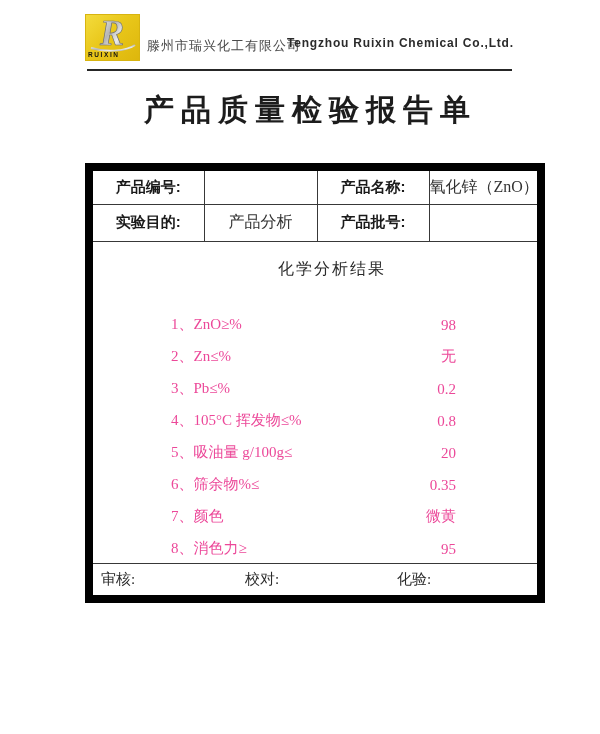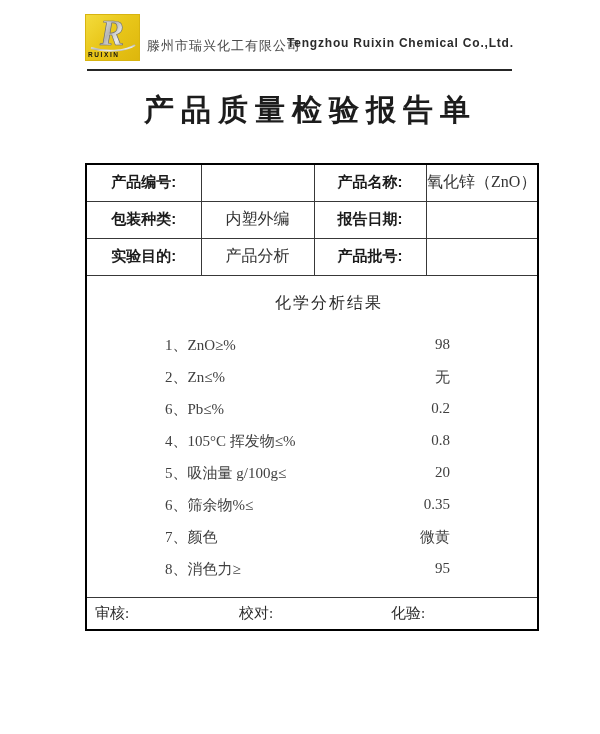--- a/index.html
+++ b/index.html
@@ -41,21 +41,21 @@
     position:absolute;left:7px;top:90px;width:600px;margin:0;
     text-align:center;
     font-family:"Liberation Sans", sans-serif;
     font-size:30px;font-weight:700;color:#1c1c1c;
     letter-spacing:7px;text-indent:7px;white-space:nowrap;
   }
   
   table.report{
     position:absolute;left:85px;top:163px;
     width:452px;border-collapse:collapse;table-layout:fixed;
-    border:2px solid #000000;
+    border:8px solid #000000;
   }
   table.report td, table.report th{
     border:1px solid #383838;
     padding:0;overflow:hidden;
   }
   tr.info-row{height:37px;}
   th.f-label{
     font-family:"Liberation Sans", sans-serif;
     font-size:15px;font-weight:bold;color:#1b1b1b;
     text-align:center;vertical-align:middle;white-space:nowrap;
@@ -71,23 +71,23 @@
   }
   .analysis-heading{
     margin-top:16px;
     text-align:center;
     font-size:16px;letter-spacing:2px;color:#2b2b2b;
     line-height:22px;
     padding-left:34px;
   }
   .analysis-items{margin-top:22px;}
   .analysis-item{
-    display:flex;justify-content:space-between;align-items:flex-start;
+    display:flex;justify-content:space-between;align-items:flex-end;
     margin-left:78px;width:285px;height:32px;
-    font-size:15px;color:#404040;
+    font-size:15px;color:#ec4899;
   }
   .analysis-item .item-value{text-align:right;}
   td.remark-cell{
     height:44px;vertical-align:top;
     border-bottom:1px solid #383838;
   }
   .remark-label{
     margin:8px 0 0 8px;font-size:15px;color:#2b2b2b;
   }
   td.sign-cell{height:31px;vertical-align:middle;}
@@ -130,46 +130,40 @@
         <col style="width:112px">
     </colgroup>
     <tbody>
       <tr class="info-row">
         <th class="f-label">产品编号:</th>
         <td class="f-value"></td>
         <th class="f-label">产品名称:</th>
         <td class="f-value">氧化锌（ZnO）</td>
       </tr>
       <tr class="info-row">
-        <th class="f-label">包装种类:</th>
-        <td class="f-value">内塑外编</td>
-        <th class="f-label">报告日期:</th>
-        <td class="f-value"></td>
-      </tr>
-      <tr class="info-row">
         <th class="f-label">实验目的:</th>
         <td class="f-value">产品分析</td>
         <th class="f-label">产品批号:</th>
         <td class="f-value"></td>
       </tr>
 
       <tr style="height:322px;">
         <td class="analysis-cell" colspan="4">
           <div class="analysis-heading">化学分析结果</div>
           <div class="analysis-items">
             <div class="analysis-item">
               <span class="item-label">1、ZnO≥%</span>
               <span class="item-value">98</span>
             </div>
             <div class="analysis-item">
               <span class="item-label">2、Zn≤%</span>
               <span class="item-value">无</span>
             </div>
             <div class="analysis-item">
-              <span class="item-label">6、Pb≤%</span>
+              <span class="item-label">3、Pb≤%</span>
               <span class="item-value">0.2</span>
             </div>
             <div class="analysis-item">
               <span class="item-label">4、105°C 挥发物≤%</span>
               <span class="item-value">0.8</span>
             </div>
             <div class="analysis-item">
               <span class="item-label">5、吸油量 g/100g≤</span>
               <span class="item-value">20</span>
             </div>

